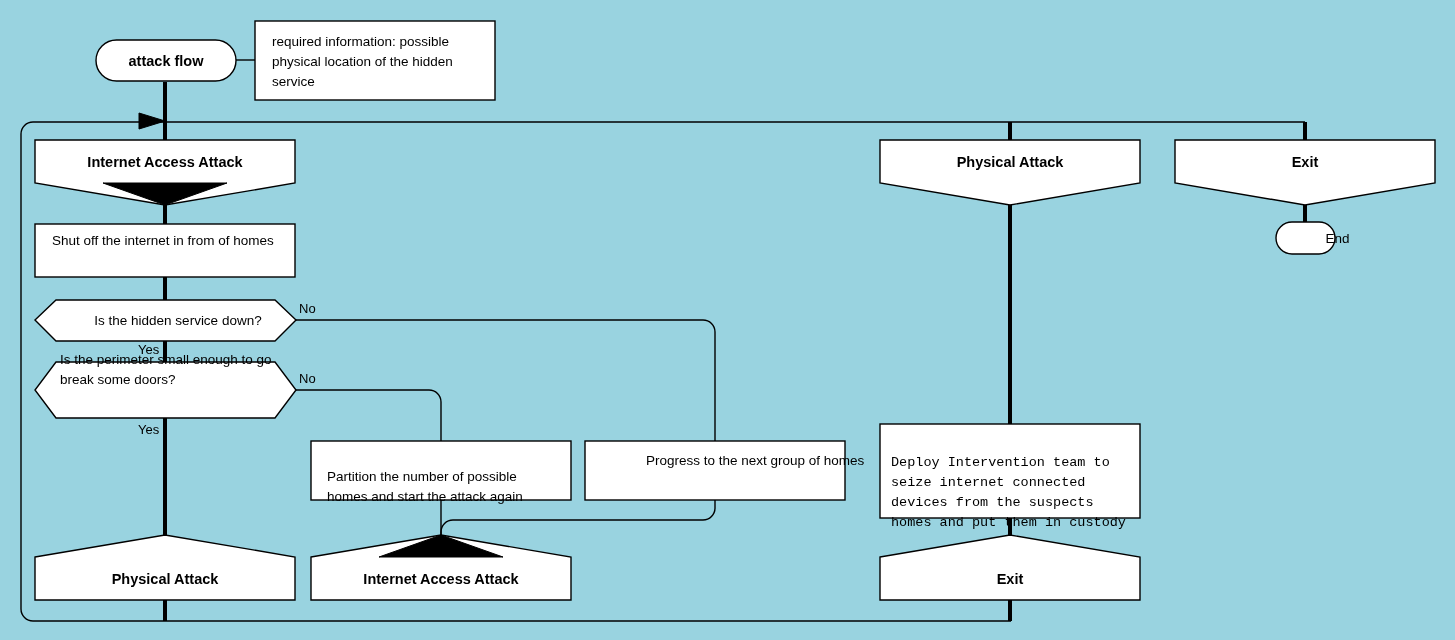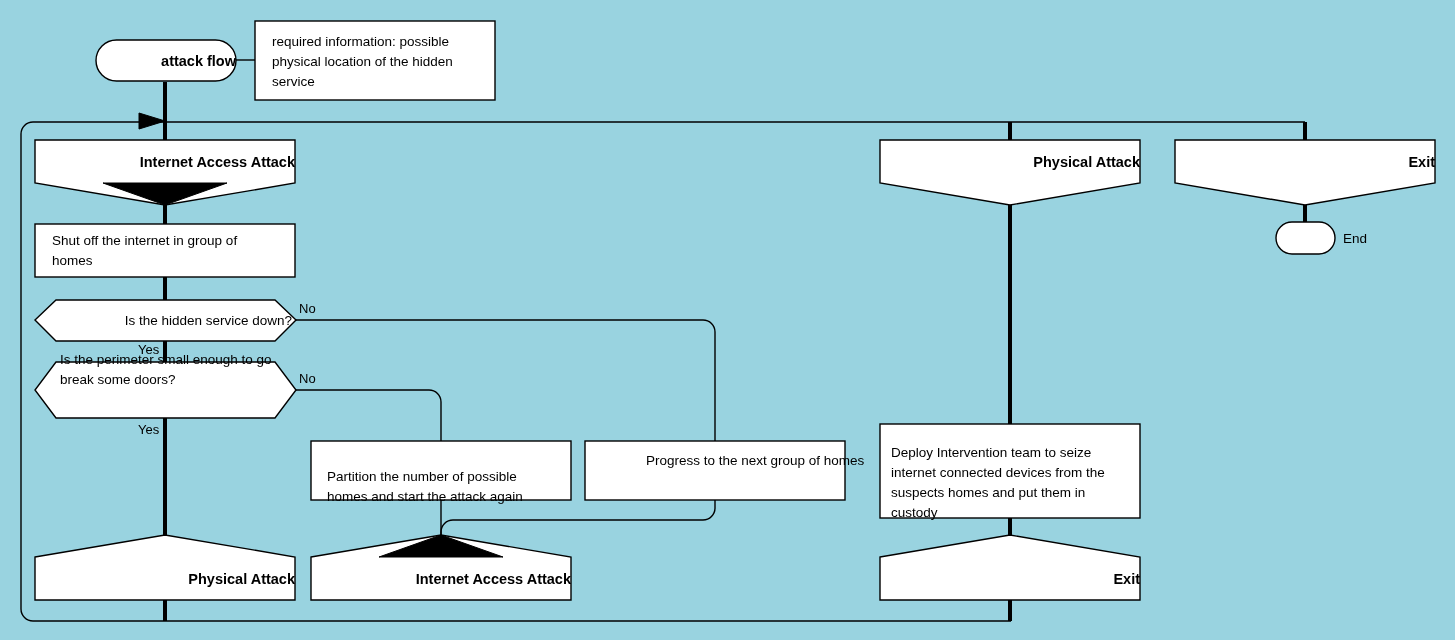--- a/index.html
+++ b/index.html
@@ -28,21 +28,21 @@
   .container-box { fill: none; stroke: #000000; stroke-width: 1.4; }
 
   .lbl {
     position: absolute;
     font-size: 13.5px;
     color: #000;
     line-height: 20px;
     white-space: pre-line;
   }
   .lbl-bold { font-weight: bold; font-size: 14.5px; }
-  .lbl-center { text-align: right; }
+  .lbl-center { text-align: center; }
   .edge-lbl { font-size: 13px; line-height: 14px; }
 </style>
 </head>
 <body>
 
 <div id="canvas">
 
   <svg class="layer" viewBox="0 0 1455 640">
 
     <path class="container-box" d="M 1011 621 L 33 621 A 12 12 0 0 1 21 609 L 21 134 A 12 12 0 0 1 33 122 L 1305 122"></path>
@@ -109,42 +109,42 @@
     <rect class="shape-fill" x="1276" y="222" width="59" height="32" rx="16" ry="16"></rect>
 
   </svg>
 
   <div class="lbl lbl-bold lbl-center" style="left:96px; top:51px; width:140px;">attack flow</div>
 
   <div class="lbl" style="left:272px; top:32px; width:214px;">required information: possible physical location of the hidden service</div>
 
   <div class="lbl lbl-bold lbl-center" style="left:35px; top:152px; width:260px;">Internet Access Attack</div>
 
-  <div class="lbl" style="left:52px; top:231px; width:228px;">Shut off the internet in group of homes</div>
+  <div class="lbl" style="left:52px; top:231px; width:228px;">Shut off the internet in from of homes</div>
 
   <div class="lbl lbl-center" style="left:64px; top:311px; width:228px;">Is the hidden service down?</div>
 
   <div class="lbl" style="left:60px; top:350px; width:212px;">Is the perimeter small enough to go break some doors?</div>
 
   <div class="lbl edge-lbl" style="left:299px; top:302px;">No</div>
   <div class="lbl edge-lbl" style="left:138px; top:343px;">Yes</div>
   <div class="lbl edge-lbl" style="left:299px; top:372px;">No</div>
   <div class="lbl edge-lbl" style="left:138px; top:423px;">Yes</div>
 
   <div class="lbl" style="left:327px; top:451px; width:232px;margin-top:16px;">Partition the number of possible homes and start the attack again</div>
 
   <div class="lbl" style="left:646px; top:451px; width:232px;">Progress to the next group of homes</div>
 
   <div class="lbl lbl-bold lbl-center" style="left:35px; top:569px; width:260px;">Physical Attack</div>
 
   <div class="lbl lbl-bold lbl-center" style="left:311px; top:569px; width:260px;">Internet Access Attack</div>
 
   <div class="lbl lbl-bold lbl-center" style="left:880px; top:152px; width:260px;">Physical Attack</div>
 
-  <div class="lbl" style="left:891px; top:443px; width:244px;">Deploy Intervention team to seize internet connected devices from the suspects homes and put them in custody</div>
+  <div class="lbl" style="left:891px; top:453px; width:244px;font-family:Liberation Mono, monospace;">Deploy Intervention team to seize internet connected devices from the suspects homes and put them in custody</div>
 
   <div class="lbl lbl-bold lbl-center" style="left:880px; top:569px; width:260px;">Exit</div>
 
   <div class="lbl lbl-bold lbl-center" style="left:1175px; top:152px; width:260px;">Exit</div>
 
   <div class="lbl lbl-center" style="left:1308px; top:229px; width:59px;">End</div>
 
 </div>
 
 </body></html>

